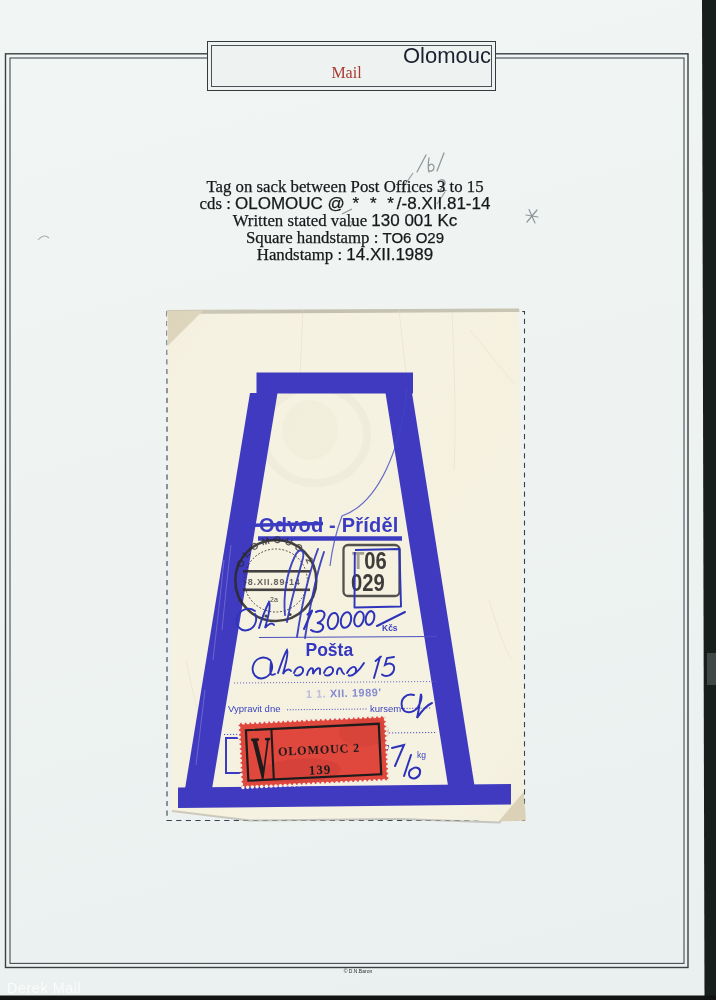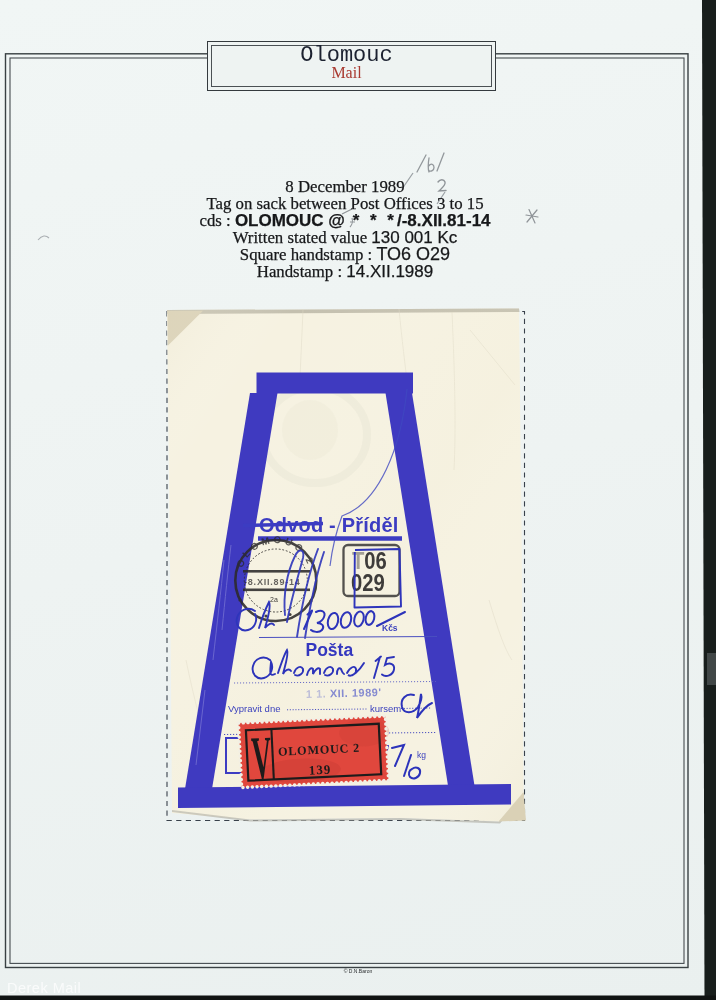--- a/index.html
+++ b/index.html
@@ -46,30 +46,29 @@
 
   <rect x="707" y="653" width="9" height="32" fill="#52585a" opacity="0.7"></rect>
 
   <rect x="0" y="995.5" width="716" height="4.5" fill="#101312"></rect>
 </svg>
 
 <div class="abs" style="left:207px;top:41px;width:289px;height:50px;background:#eef3f2;border:1.6px solid #343a3e;box-sizing:border-box;">
   <div style="position:absolute;left:3px;top:3px;right:3px;bottom:3px;border:1px solid #4a5054;"></div>
 </div>
 
-<div class="abs" style="left:202px;top:47px;width:289px;text-align:center;font-family:Liberation Mono, monospace;font-size:22px;line-height:17px;color:#1b2130;">Olomouc</div>
+<div class="abs" style="left:202px;top:47px;width:289px;text-align:right;font-family:Liberation Sans, sans-serif;font-size:22px;line-height:17px;color:#1b2130;">Olomouc</div>
 
 <div class="abs" style="left:202px;top:66px;width:289px;text-align:center;font-family:'Liberation Serif',serif;font-size:16px;line-height:14px;color:#a93a31;">Mail</div>
 
 <div class="abs" style="left:145px;top:177.8px;width:400px;text-align:center;font-family:'Liberation Serif',serif;font-size:16.8px;line-height:17.1px;color:#17181a;-webkit-text-stroke:0.25px #17181a;">
-  <div>8 December 1989</div>
   <div>Tag on sack between Post Offices 3 to 15</div>
-  <div>cds : <span style="font-family:'Liberation Sans';font-size:17px;font-weight:bold;">OLOMOUC @<span style="letter-spacing:3px"> * * *</span>/-8.XII.81-14</span></div>
+  <div>cds : <span style="font-family:'Liberation Sans';font-size:17px;">OLOMOUC @<span style="letter-spacing:3px"> * * *</span>/-8.XII.81-14</span></div>
   <div>Written stated value <span style="font-family:'Liberation Sans';font-size:17px;">130 001 Kc</span></div>
-  <div>Square handstamp : <span style="font-family:'Liberation Sans';font-size:18px;">TO6 O29</span></div>
+  <div>Square handstamp : <span style="font-family:'Liberation Sans';font-size:15px;">TO6 O29</span></div>
   <div>Handstamp : <span style="font-family:'Liberation Sans';font-size:17px;">14.XII.1989</span></div>
 </div>
 
 <svg class="abs" style="left:140px;top:290px" width="420" height="560" viewBox="140 290 420 560">
 
   <defs>
     <linearGradient id="pshade" x1="0" y1="0" x2="1" y2="1">
       <stop offset="0" stop-color="#e7e0c8" stop-opacity="0.55"></stop>
       <stop offset="0.18" stop-color="#ffffff" stop-opacity="0"></stop>
       <stop offset="0.55" stop-color="#efe9d2" stop-opacity="0.25"></stop>

